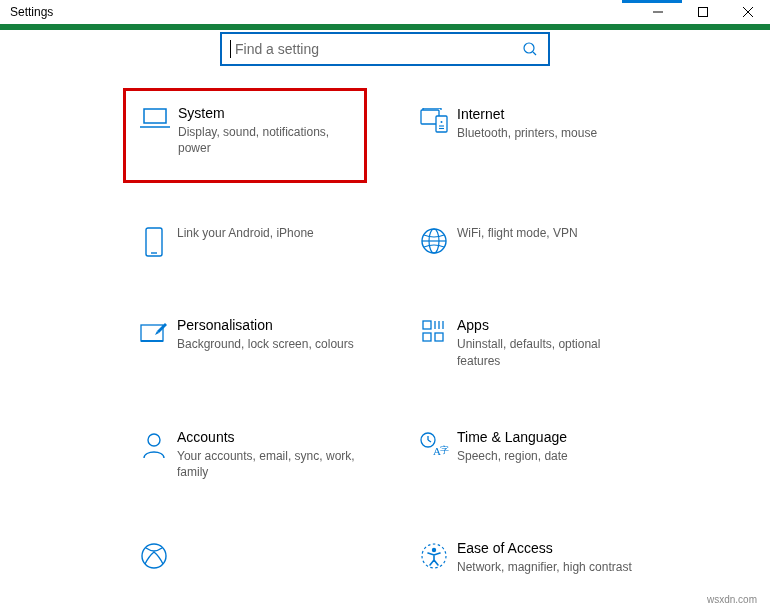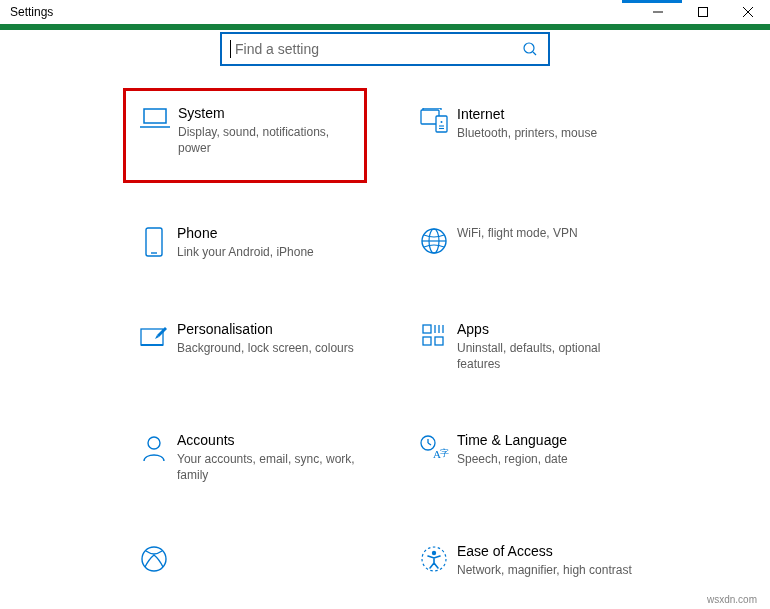--- a/index.html
+++ b/index.html
@@ -169,21 +169,20 @@
     </div>
 
     <div class="card">
       <div class="iconcol">
         <svg width="20" height="30" viewBox="0 0 20 30">
           <rect x="2" y="1" width="16" height="28" rx="2" fill="none" stroke="#0078d4" stroke-width="1.4"></rect>
           <line x1="7" y1="26" x2="13" y2="26" stroke="#0078d4" stroke-width="1.4"></line>
         </svg>
       </div>
       <div class="txt">
-        <div class="label">Phone</div>
         <div class="desc">Link your Android, iPhone</div>
       </div>
     </div>
 
     <div class="card">
       <div class="iconcol">
         <svg width="28" height="28" viewBox="0 0 28 28">
           <circle cx="14" cy="14" r="12" fill="none" stroke="#0078d4" stroke-width="1.4"></circle>
           <ellipse cx="14" cy="14" rx="5" ry="12" fill="none" stroke="#0078d4" stroke-width="1.2"></ellipse>
           <line x1="2" y1="14" x2="26" y2="14" stroke="#0078d4" stroke-width="1.2"></line>

